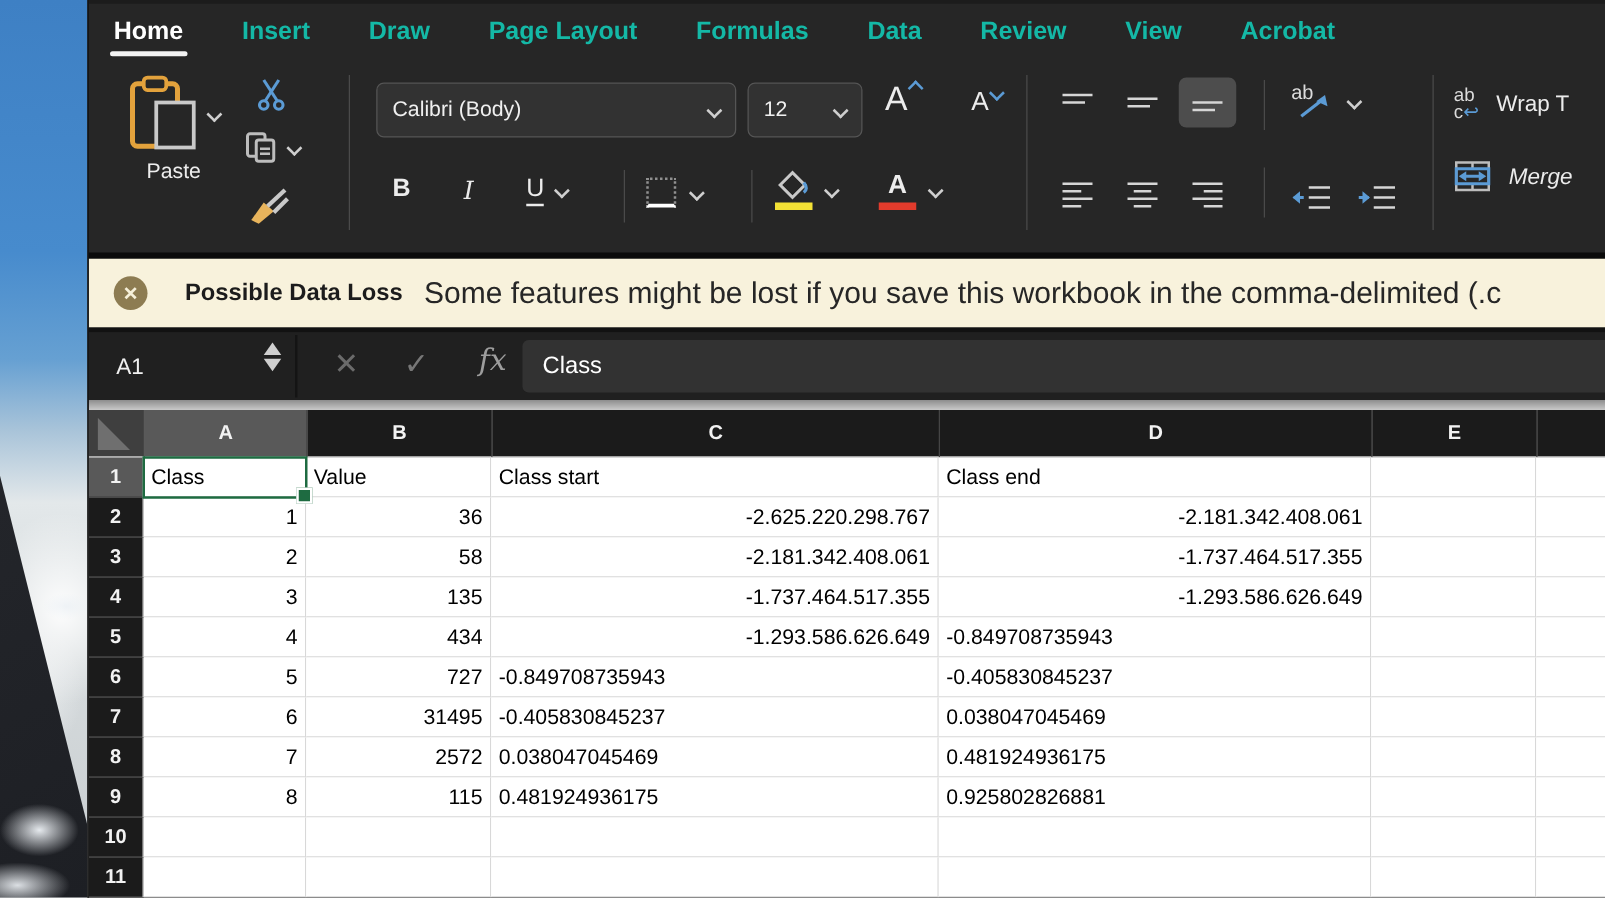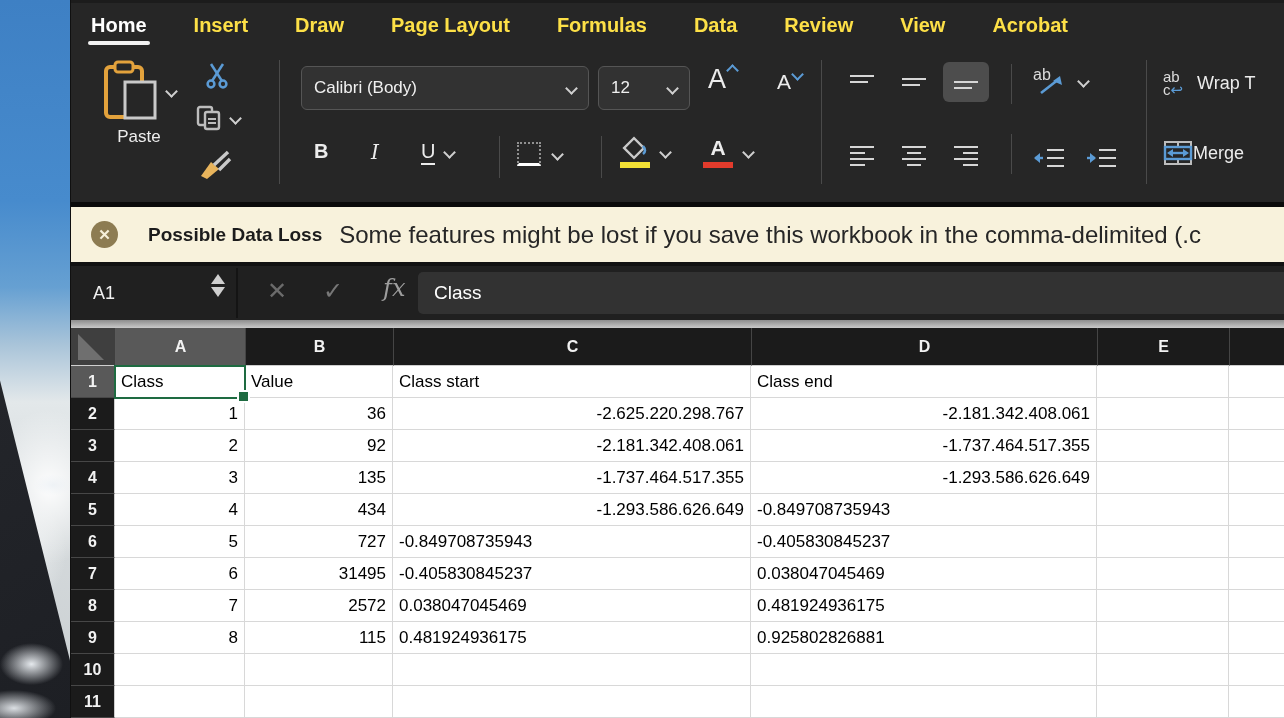--- a/index.html
+++ b/index.html
@@ -18,21 +18,21 @@
                radial-gradient(ellipse 60px 26px at 20% 90%,rgba(240,244,248,.9),rgba(255,255,255,0) 70%);}
   .snow2{position:absolute;left:28px;top:455px;width:42px;height:60px;
     background:radial-gradient(ellipse 26px 14px at 60% 50%,rgba(235,240,244,.8),rgba(255,255,255,0) 75%);}
   
   .window{position:absolute;left:70px;top:0;width:1214px;height:718px;background:#262626;
     overflow:hidden;border-left:1px solid #101010;}
   .topstrip{position:absolute;top:0;left:0;right:0;height:3px;background:#1c1c1c;}
   
   .tabbar{position:absolute;top:3px;left:0;right:0;height:45px;display:flex;align-items:center;
     gap:47px;padding-left:20px;}
-  .tab{position:relative;color:#fde047;font-size:20px;font-weight:600;height:45px;
+  .tab{position:relative;color:#14b8a6;font-size:20px;font-weight:600;height:45px;
     display:flex;align-items:center;cursor:default;}
   .tab.active{color:#ffffff;font-weight:700;}
   .tab .tab-underline{position:absolute;left:-3px;right:-3px;bottom:3px;height:4px;
     background:#f2f2f2;border-radius:2px;}
   
   .ribbon{position:absolute;top:48px;left:0;right:0;height:154px;}
   .vdiv{position:absolute;width:1px;background:#4a4a4a;}
   .chev{display:inline-block;width:7px;height:7px;border-right:2px solid #cfcfcf;
     border-bottom:2px solid #cfcfcf;transform:rotate(45deg);}
   .ribbon .abs{position:absolute;display:flex;align-items:center;}
@@ -315,21 +315,21 @@
 
     <div class="vdiv" style="left:1075px;top:12px;height:124px;"></div>
 
     <div class="abs" style="left:1092px;top:22px;gap:14px;">
       <div style="font-size:15px;line-height:13px;color:#dcdcdc;">
         <div>ab</div>
         <div><span>c</span><span class="blue">↩</span></div>
       </div>
       <span style="color:#ececec;font-size:18px;white-space:nowrap;">Wrap T</span>
     </div>
-    <div class="abs" style="left:1092px;top:92px;">
+    <div class="abs" style="left:1092px;top:80px;gap:14px;font-style:italic;">
       <svg width="30" height="26">
         <rect x="2" y="2" width="26" height="22" fill="none" stroke="#bdbdbd" stroke-width="2"></rect>
         <line x1="15" y1="2" x2="15" y2="7" stroke="#bdbdbd" stroke-width="2"></line>
         <line x1="15" y1="19" x2="15" y2="24" stroke="#bdbdbd" stroke-width="2"></line>
         <rect x="2" y="7" width="26" height="12" fill="none" stroke="#5b9bd5" stroke-width="2.4"></rect>
         <line x1="7" y1="13" x2="23" y2="13" stroke="#5b9bd5" stroke-width="2.4"></line>
         <polygon points="4,13 10,9 10,17" fill="#5b9bd5"></polygon>
         <polygon points="26,13 20,9 20,17" fill="#5b9bd5"></polygon>
       </svg>
       <span style="color:#ececec;font-size:18px;white-space:nowrap;">Merge</span>
@@ -389,21 +389,21 @@
           <div class="cell" style="width: 130px; text-align: right;">1</div>
           <div class="cell" style="width: 148px; text-align: right;">36</div>
           <div class="cell" style="width: 358px; text-align: right;">-2.625.220.298.767</div>
           <div class="cell" style="width: 346px; text-align: right;">-2.181.342.408.061</div>
           <div class="cell" style="width: 132px; text-align: left;"></div>
           <div class="cell" style="width: 56px; text-align: left;"></div>
         </div>
         <div class="srow">
           <div class="rownum">3</div>
           <div class="cell" style="width: 130px; text-align: right;">2</div>
-          <div class="cell" style="width: 148px; text-align: right;">92</div>
+          <div class="cell" style="width: 148px; text-align: right;">58</div>
           <div class="cell" style="width: 358px; text-align: right;">-2.181.342.408.061</div>
           <div class="cell" style="width: 346px; text-align: right;">-1.737.464.517.355</div>
           <div class="cell" style="width: 132px; text-align: left;"></div>
           <div class="cell" style="width: 56px; text-align: left;"></div>
         </div>
         <div class="srow">
           <div class="rownum">4</div>
           <div class="cell" style="width: 130px; text-align: right;">3</div>
           <div class="cell" style="width: 148px; text-align: right;">135</div>
           <div class="cell" style="width: 358px; text-align: right;">-1.737.464.517.355</div>

